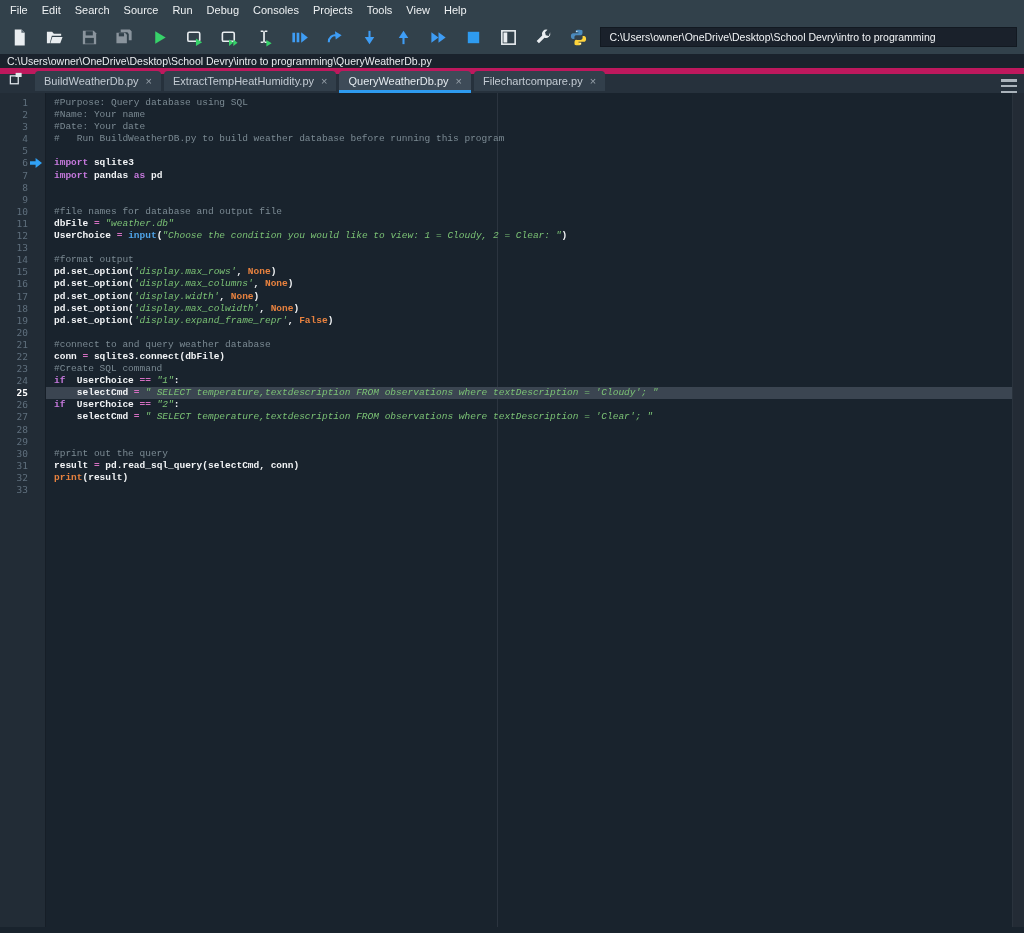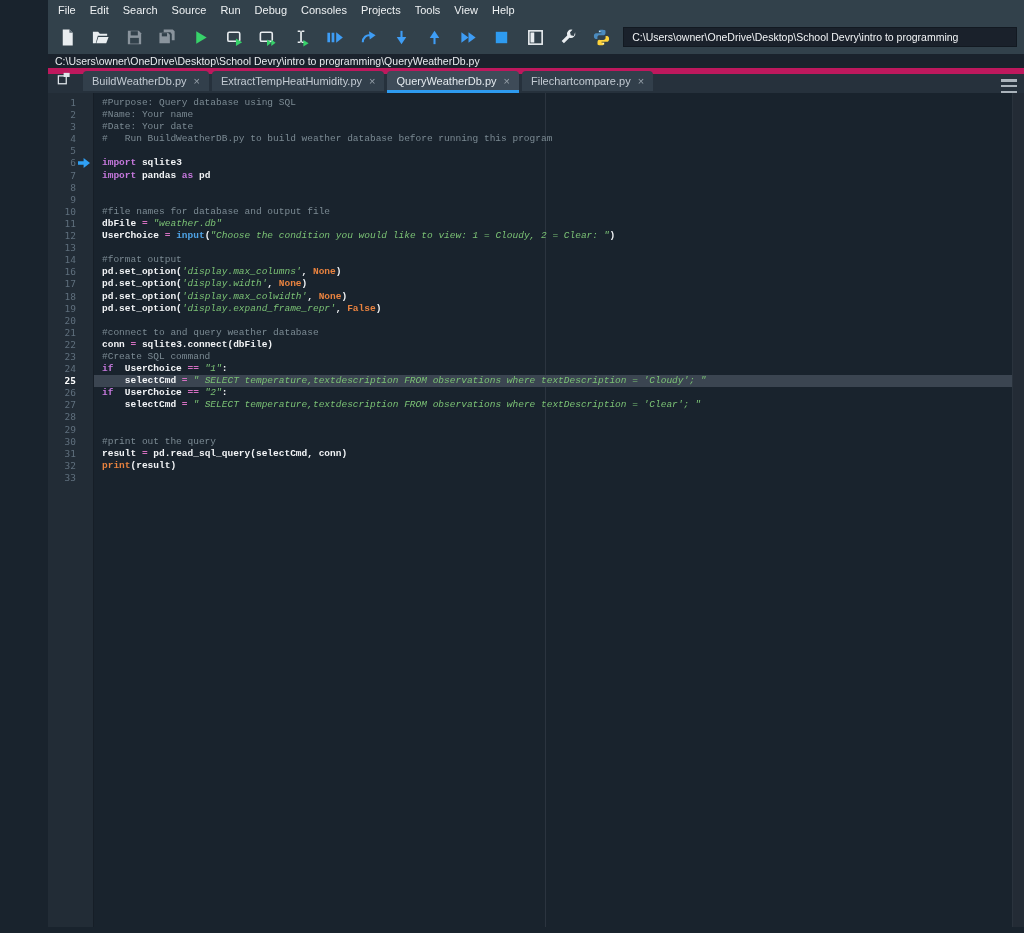--- a/index.html
+++ b/index.html
@@ -1,18 +1,18 @@
 <!DOCTYPE html>
 <html><head>
 <meta charset="utf-8">
 <style>
   * { margin:0; padding:0; box-sizing:border-box; }
   body { background:#0d131a; }
   .window { width:1024px; height:933px; overflow:hidden; position:relative;
-            font-family:"Liberation Sans", sans-serif; background:#19232D;padding-left:48px; }
+            font-family:"Liberation Sans", sans-serif; background:#19232D; }
 
   
   .menubar { height:20px; background:#32414B; display:flex; align-items:center;
              padding-left:3px; }
   .menu-item { font-size:11px; color:#eef1f3; padding:3px 7px; cursor:default; }
 
   
   .toolbar { height:34px; background:#32414B; display:flex; align-items:center;
              padding:0 7px; gap:9px;justify-content:space-between; }
   .tool-btn { width:26px; height:26px; display:flex; align-items:center;
@@ -285,20 +285,21 @@
                 <path d="M0 3.2h5.6V0L12 5 5.6 10V6.8H0z" fill="#30A1F5"></path>
               </svg></span></div><div class="code-cell"><span class="tk-k">import</span><span class="tk-t"> sqlite3</span></div></div>
         <div class="line"><div class="ln-cell"><span class="ln-num">7</span></div><div class="code-cell"><span class="tk-k">import</span><span class="tk-t"> pandas </span><span class="tk-k">as</span><span class="tk-t"> pd</span></div></div>
         <div class="line"><div class="ln-cell"><span class="ln-num">8</span></div><div class="code-cell"></div></div>
         <div class="line"><div class="ln-cell"><span class="ln-num">9</span></div><div class="code-cell"></div></div>
         <div class="line"><div class="ln-cell"><span class="ln-num">10</span></div><div class="code-cell"><span class="tk-c">#file names for database and output file</span></div></div>
         <div class="line"><div class="ln-cell"><span class="ln-num">11</span></div><div class="code-cell"><span class="tk-t">dbFile </span><span class="tk-o">=</span><span class="tk-t"> </span><span class="tk-s">"weather.db"</span></div></div>
         <div class="line"><div class="ln-cell"><span class="ln-num">12</span></div><div class="code-cell"><span class="tk-t">UserChoice </span><span class="tk-o">=</span><span class="tk-t"> </span><span class="tk-b">input</span><span class="tk-t">(</span><span class="tk-s">"Choose the condition you would like to view: 1 = Cloudy, 2 = Clear: "</span><span class="tk-t">)</span></div></div>
         <div class="line"><div class="ln-cell"><span class="ln-num">13</span></div><div class="code-cell"></div></div>
         <div class="line"><div class="ln-cell"><span class="ln-num">14</span></div><div class="code-cell"><span class="tk-c">#format output</span></div></div>
+        <div class="line"><div class="ln-cell"><span class="ln-num">15</span></div><div class="code-cell"><span class="tk-t">pd.set_option(</span><span class="tk-s">'display.max_rows'</span><span class="tk-t">, </span><span class="tk-d">None</span><span class="tk-t">)</span></div></div>
         <div class="line"><div class="ln-cell"><span class="ln-num">16</span></div><div class="code-cell"><span class="tk-t">pd.set_option(</span><span class="tk-s">'display.max_columns'</span><span class="tk-t">, </span><span class="tk-d">None</span><span class="tk-t">)</span></div></div>
         <div class="line"><div class="ln-cell"><span class="ln-num">17</span></div><div class="code-cell"><span class="tk-t">pd.set_option(</span><span class="tk-s">'display.width'</span><span class="tk-t">, </span><span class="tk-d">None</span><span class="tk-t">)</span></div></div>
         <div class="line"><div class="ln-cell"><span class="ln-num">18</span></div><div class="code-cell"><span class="tk-t">pd.set_option(</span><span class="tk-s">'display.max_colwidth'</span><span class="tk-t">, </span><span class="tk-d">None</span><span class="tk-t">)</span></div></div>
         <div class="line"><div class="ln-cell"><span class="ln-num">19</span></div><div class="code-cell"><span class="tk-t">pd.set_option(</span><span class="tk-s">'display.expand_frame_repr'</span><span class="tk-t">, </span><span class="tk-d">False</span><span class="tk-t">)</span></div></div>
         <div class="line"><div class="ln-cell"><span class="ln-num">20</span></div><div class="code-cell"></div></div>
         <div class="line"><div class="ln-cell"><span class="ln-num">21</span></div><div class="code-cell"><span class="tk-c">#connect to and query weather database</span></div></div>
         <div class="line"><div class="ln-cell"><span class="ln-num">22</span></div><div class="code-cell"><span class="tk-t">conn </span><span class="tk-o">=</span><span class="tk-t"> sqlite3.connect(dbFile)</span></div></div>
         <div class="line"><div class="ln-cell"><span class="ln-num">23</span></div><div class="code-cell"><span class="tk-c">#Create SQL command</span></div></div>
         <div class="line"><div class="ln-cell"><span class="ln-num">24</span></div><div class="code-cell"><span class="tk-k">if</span><span class="tk-t">  UserChoice </span><span class="tk-o">==</span><span class="tk-t"> </span><span class="tk-s">"1"</span><span class="tk-t">:</span></div></div>
         <div class="line hl"><div class="ln-cell"><span class="ln-num">25</span></div><div class="code-cell"><span class="tk-t">    selectCmd </span><span class="tk-o">=</span><span class="tk-t"> </span><span class="tk-s">" SELECT temperature,textdescription FROM observations where textDescription = 'Cloudy'; "</span></div></div>

